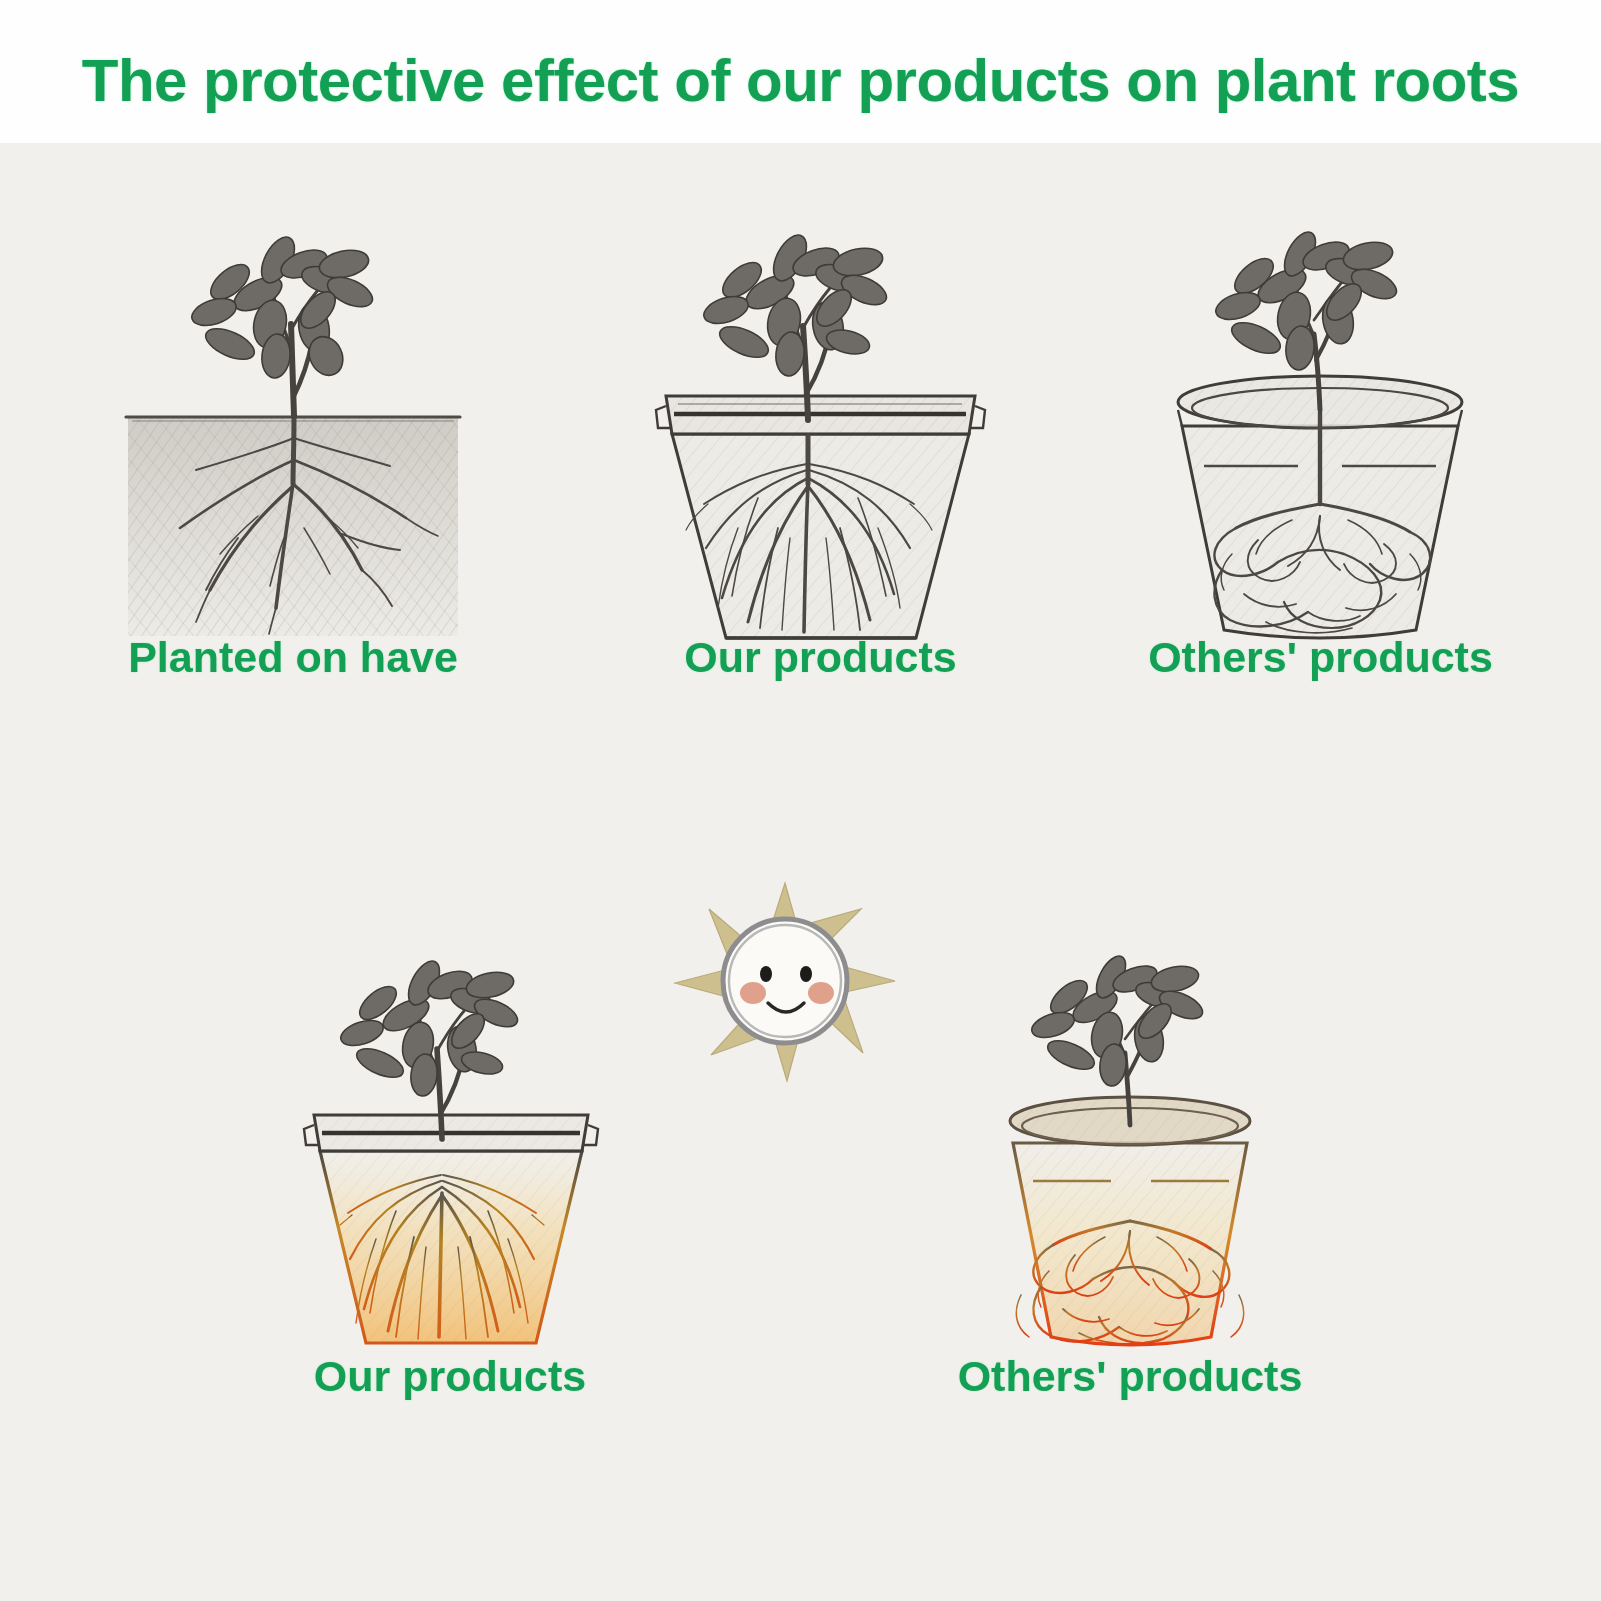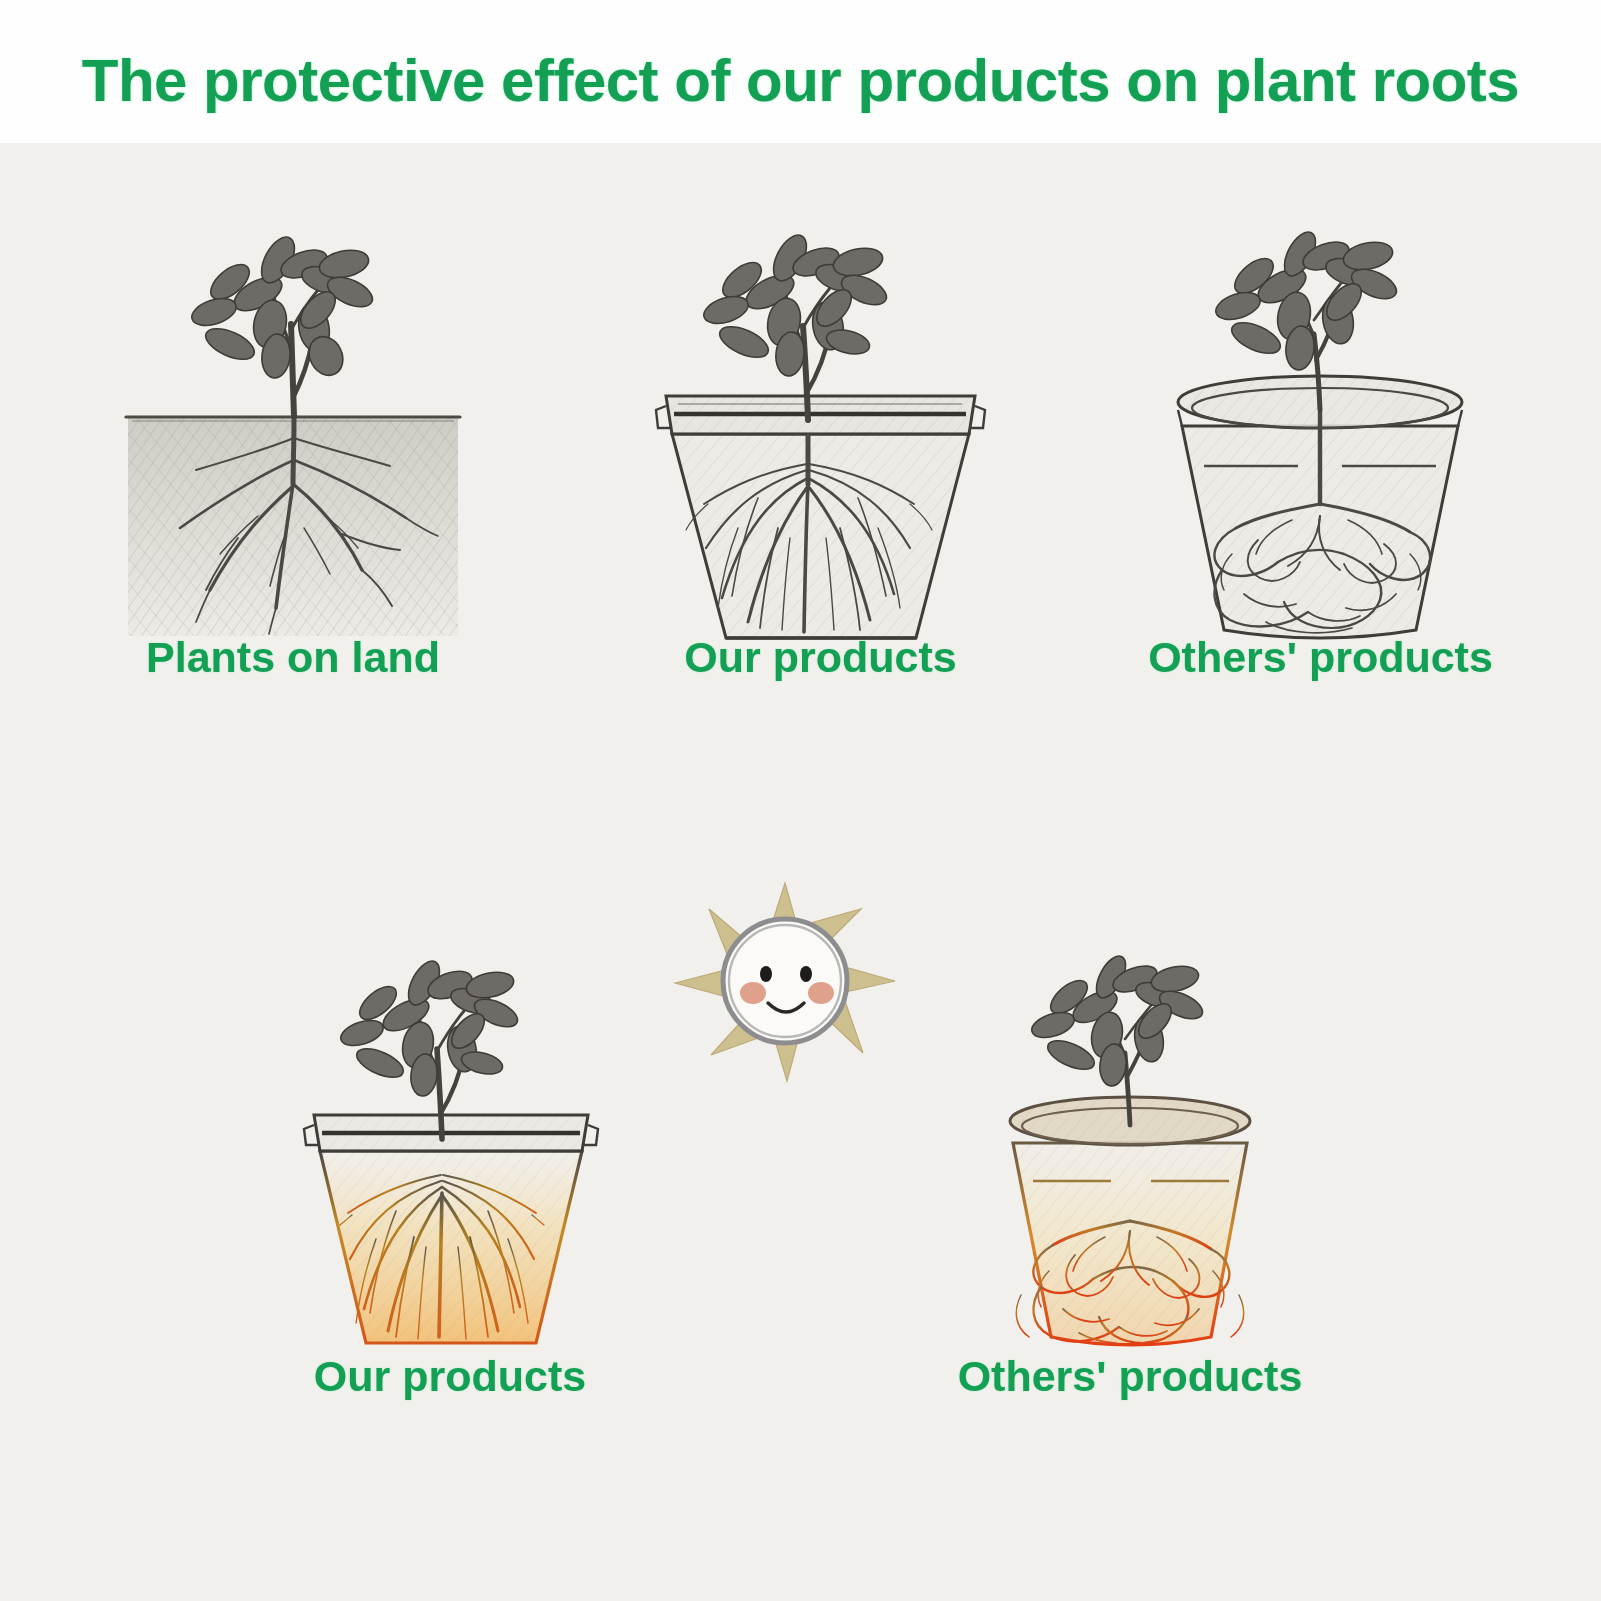--- a/index.html
+++ b/index.html
@@ -164,21 +164,21 @@
         <ellipse cx="96" cy="114" rx="23" ry="12" transform="rotate(-18 96 114)"></ellipse>
         <ellipse cx="112" cy="146" rx="26" ry="12" transform="rotate(24 112 146)"></ellipse>
         <ellipse cx="152" cy="126" rx="16" ry="24" transform="rotate(12 152 126)"></ellipse>
         <ellipse cx="158" cy="158" rx="14" ry="22" transform="rotate(6 158 158)"></ellipse>
         <ellipse cx="196" cy="130" rx="15" ry="24" transform="rotate(-10 196 130)"></ellipse>
         <ellipse cx="200" cy="112" rx="22" ry="12" transform="rotate(-48 200 112)"></ellipse>
         <ellipse cx="208" cy="158" rx="16" ry="20" transform="rotate(-26 208 158)"></ellipse>
       </g>
     </svg>
   </div>
-  <div class="caption" style="left:118px; top:633px; width:350px;">Plants on land</div>
+  <div class="caption" style="left:118px; top:633px; width:350px;">Planted on have</div>
 
   <div class="illus" style="left:648px; top:198px; width:345px; height:450px;">
     <svg viewBox="0 0 345 450" xmlns="http://www.w3.org/2000/svg">
       <defs>
         <pattern id="hatchPot" width="11" height="11" patternUnits="userSpaceOnUse" patternTransform="rotate(40)">
           <line x1="0" y1="0" x2="0" y2="11" stroke="#8f8c86" stroke-width="0.7" opacity="0.4"></line>
         </pattern>
       </defs>
 
       <g>

